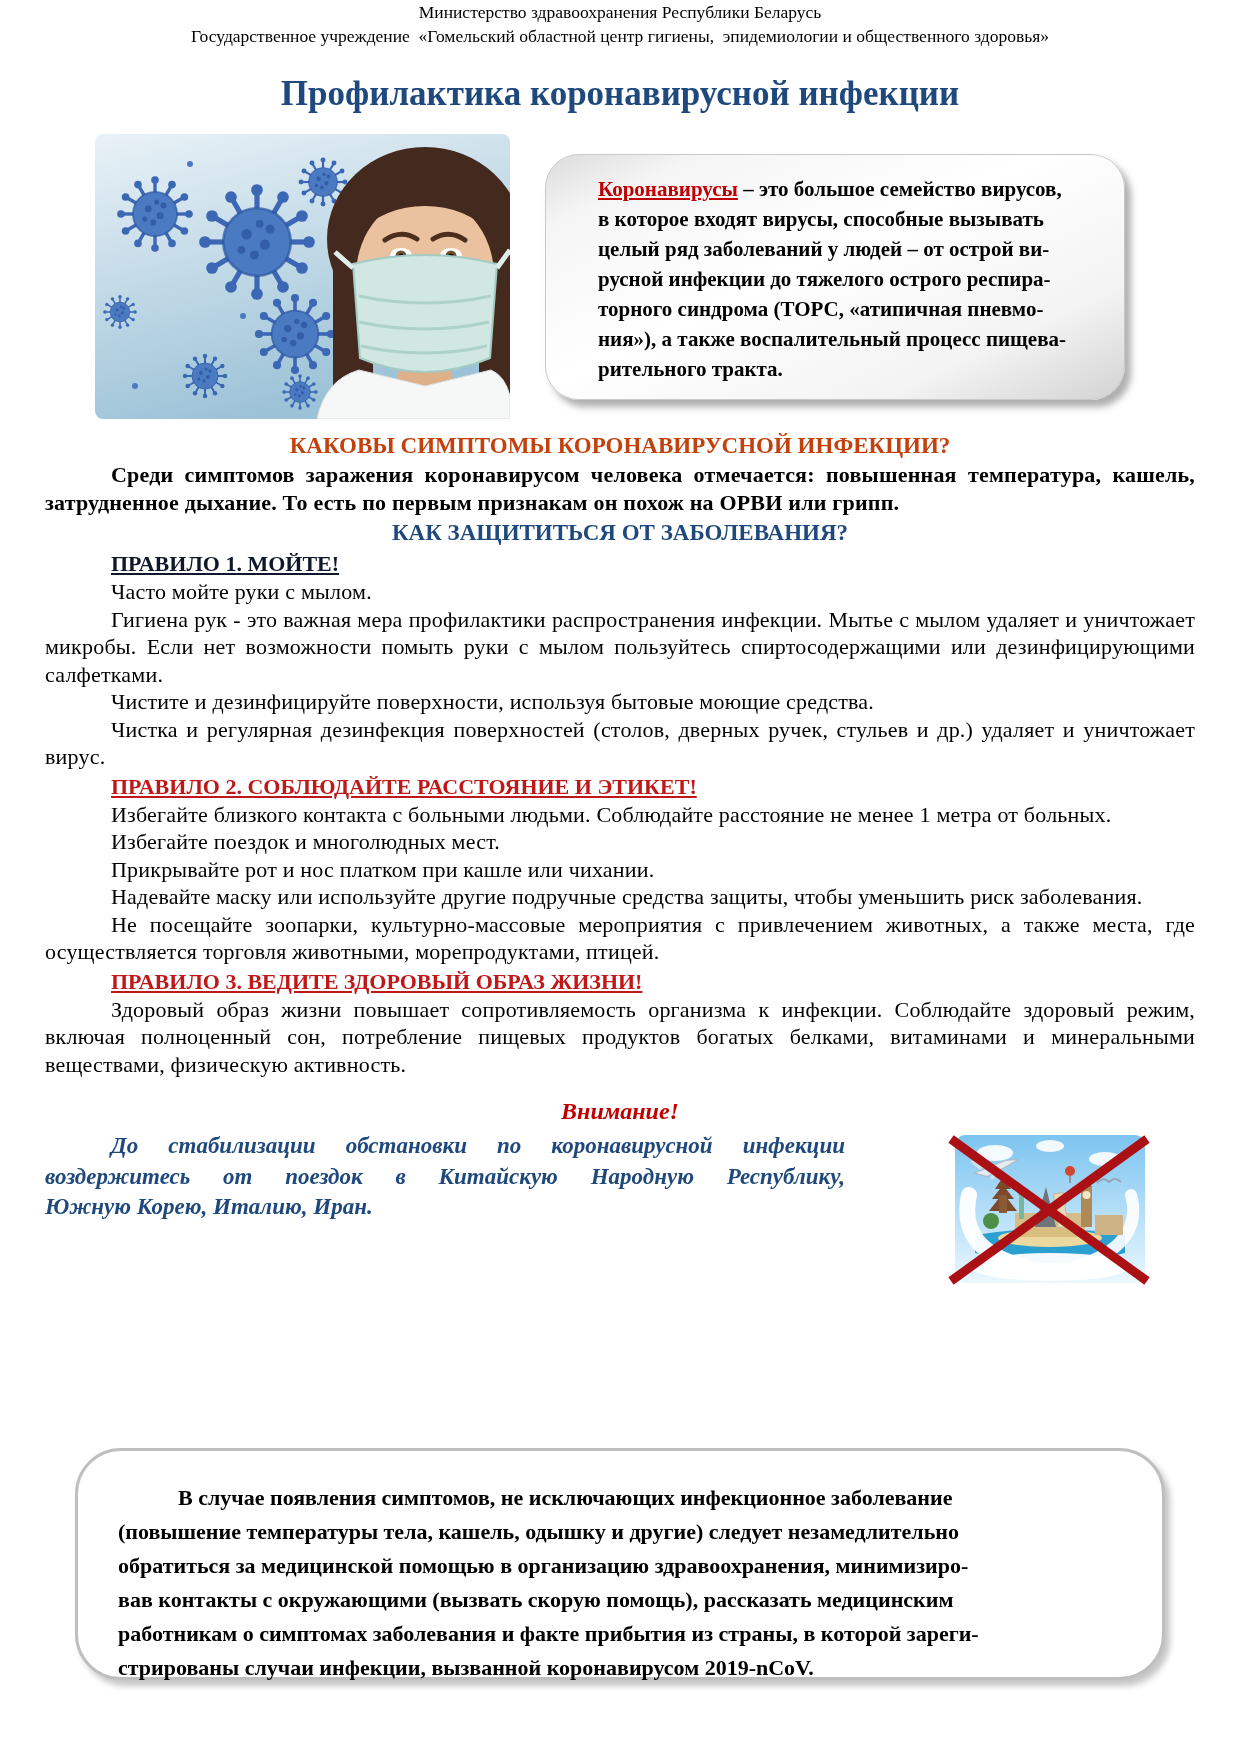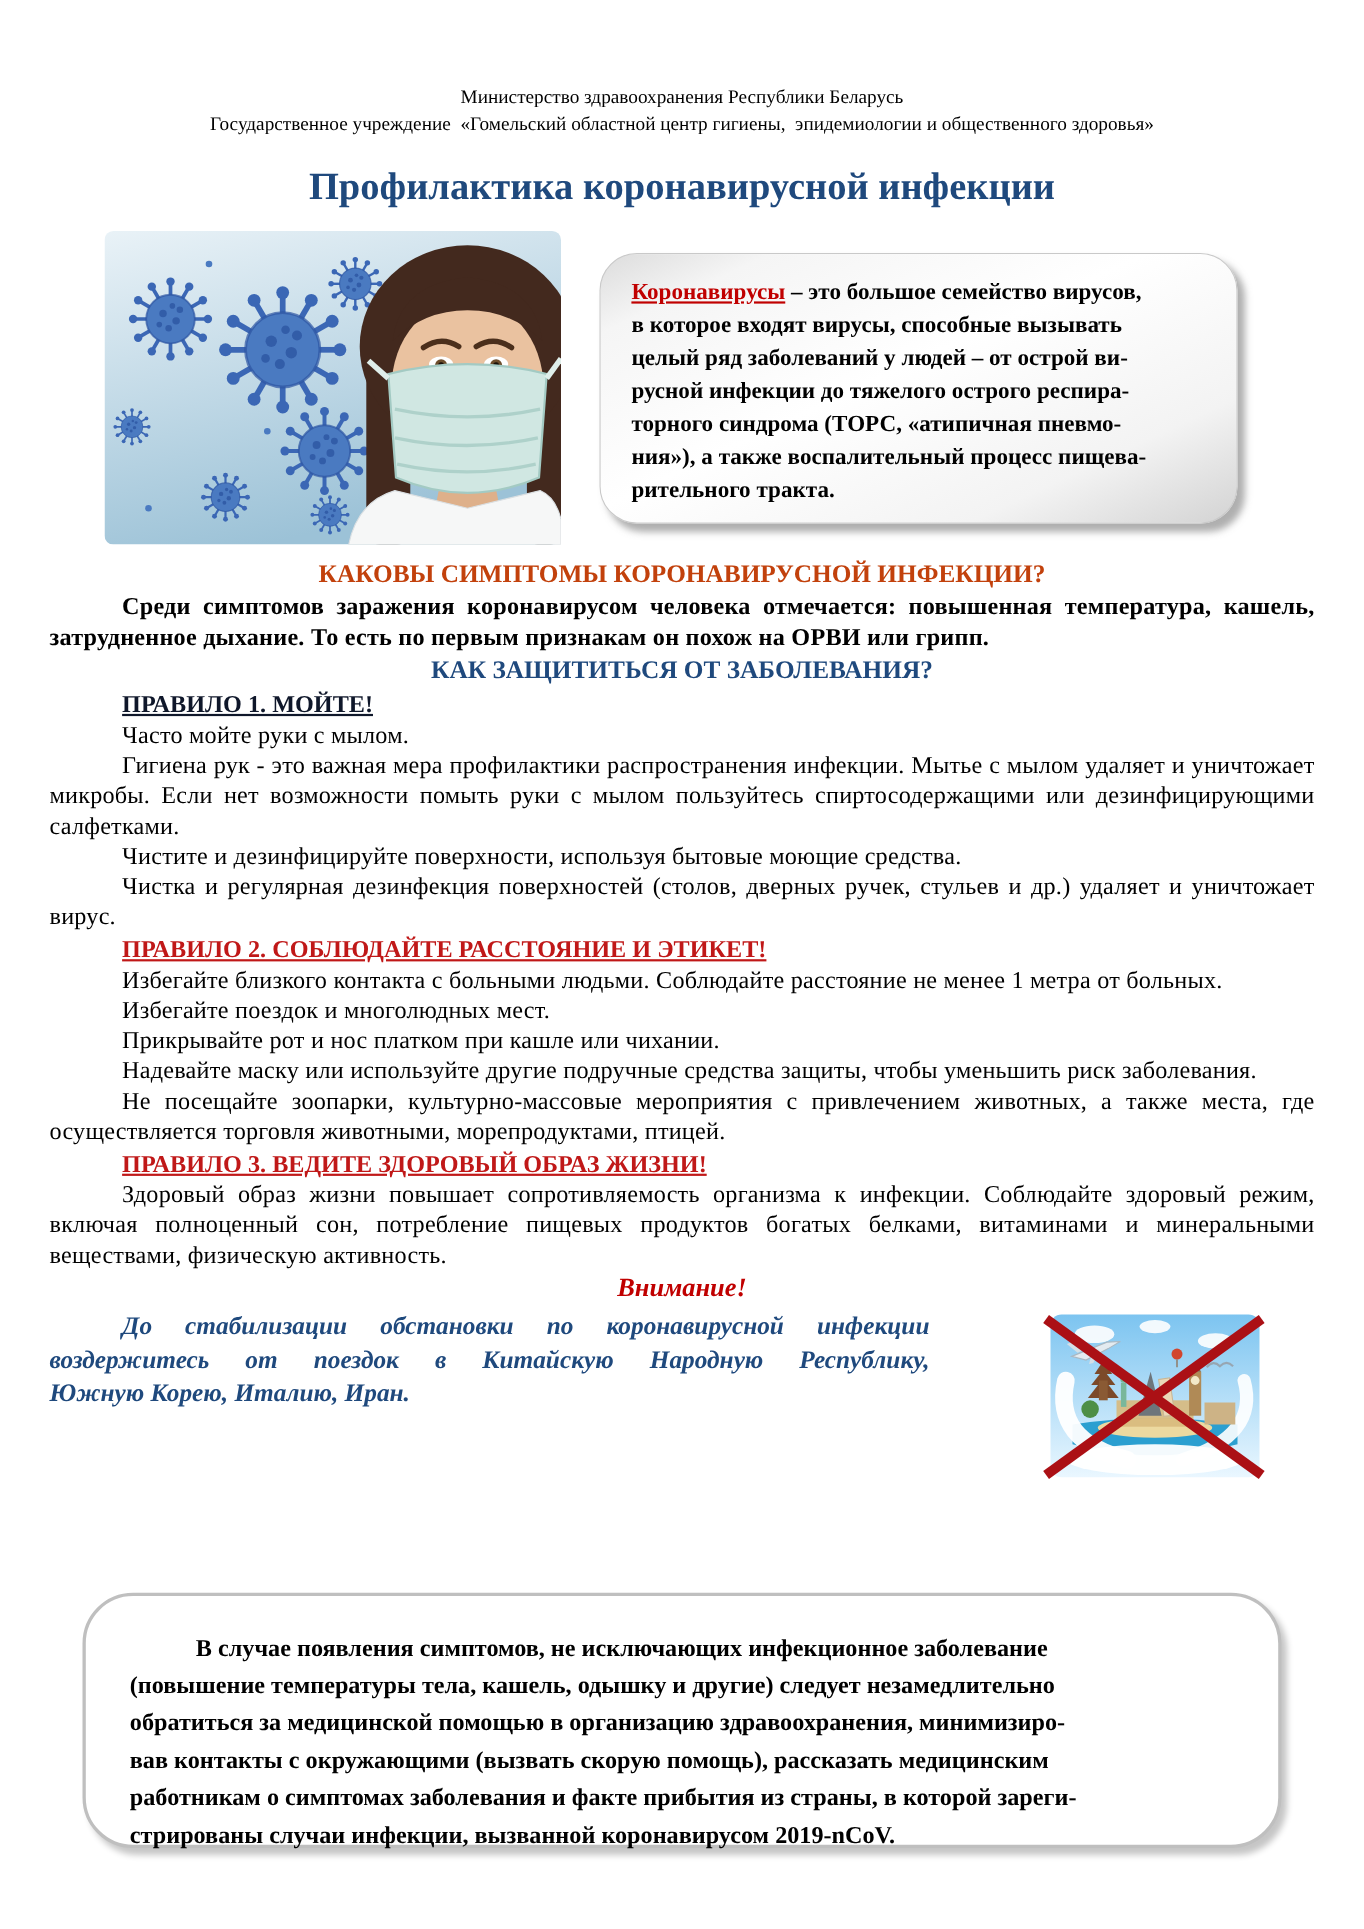--- a/index.html
+++ b/index.html
@@ -1,50 +1,50 @@
 <!DOCTYPE html>
 <html><head>
 <meta charset="utf-8">
 <style>
   * { margin:0; padding:0; box-sizing:border-box; }
   html,body { background:#ffffff; }
   .page {
     width:1240px; height:1754px; position:relative; background:#ffffff;
     font-family:"Liberation Serif","DejaVu Serif",serif; color:#000; overflow:hidden;
   }
-  .header { padding-top:76px; }
+  .header { }
   .header-line { text-align:center; font-size:17.5px; line-height:24px; white-space:pre-wrap; }
   .doc-title { margin-top:26px; text-align:center; font-size:35px; font-weight:700; color:#1F497D; }
 
   .hero { display:flex; margin:20px 0 0 95px; height:285px; }
   .hero-image { width:415px; height:285px; flex:none; }
   .hero-image svg { display:block; }
 
   .intro-box {
     margin-left:35px; margin-top:20px; width:580px; height:246px;
     border-radius:34px; border:1px solid #c9c9c9;
     background:linear-gradient(155deg,#dcdcdc 0%,#f5f5f5 14%,#ffffff 45%,#f3f3f3 78%,#d3d3d3 100%);
     box-shadow:6px 7px 7px rgba(110,110,110,0.55);
-    padding:19px 22px 0 28px;
+    padding:19px 22px 0 52px;
   }
   .intro-line { font-size:21px; font-weight:700; line-height:30px; }
   .term { color:#C00000; text-decoration:underline; }
 
   .section-heading { text-align:center; font-size:23px; font-weight:700; line-height:30px; }
   .h-orange { color:#c2410c; margin-top:12px; }
   .h-blue   { color:#1F497D; margin-top:2px; }
 
   .para { font-size:22px; line-height:27.5px; text-align:justify; margin:0 45px; text-indent:66px; letter-spacing:0.2px; }
   .bold { font-weight:700; }
 
   .rule-heading { margin:1px 45px 0; padding-left:66px; font-size:22px; line-height:29px; font-weight:700; text-decoration:underline; }
   .rule1-color { color:#0f172a; }
   .rule23-color { color:#C01818; }
 
-  .attention-heading { margin-top:2px; text-align:center; color:#C00000; font-size:24px; line-height:31px; font-weight:700; font-style:italic; }
+  .attention-heading { margin-top:18px; text-align:center; color:#C00000; font-size:24px; line-height:31px; font-weight:700; font-style:italic; }
 
   .travel-section { position:relative; margin:4px 45px 0; height:110px; }
   .travel-text { width:800px; color:#1F497D; font-weight:700; font-style:italic; font-size:23px; line-height:30.5px; }
   .travel-line.indent { text-indent:66px; }
   .jlast { text-align:justify; text-align-last:justify; }
   .travel-image { position:absolute; top:4px; right:50px; width:190px; height:148px; }
   .travel-image svg { overflow:visible; display:block; }
 
   .alert-box {
     position:absolute; left:75px; top:1448px; width:1090px; height:232px;

